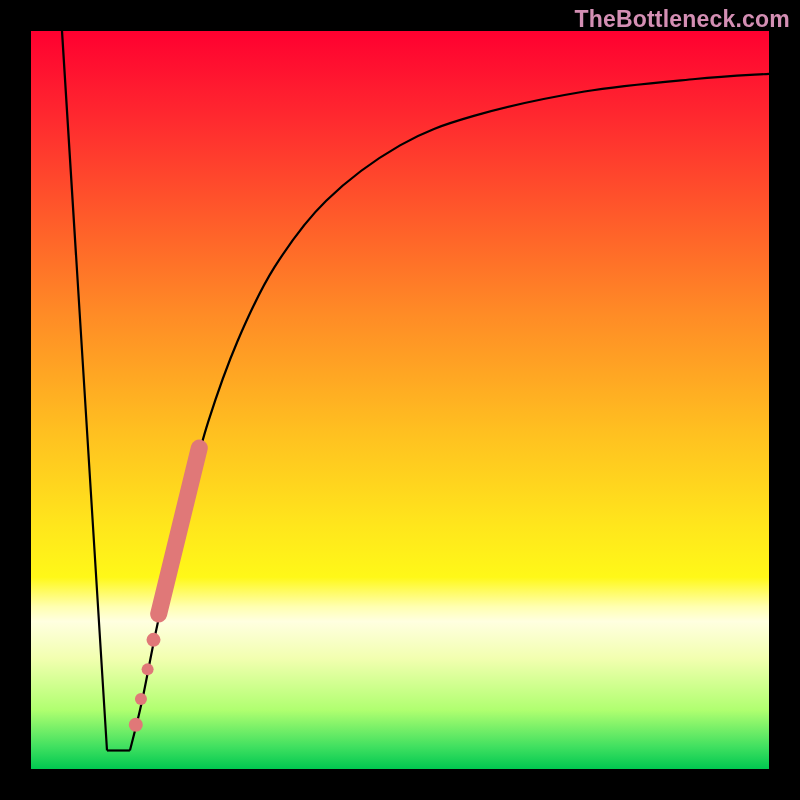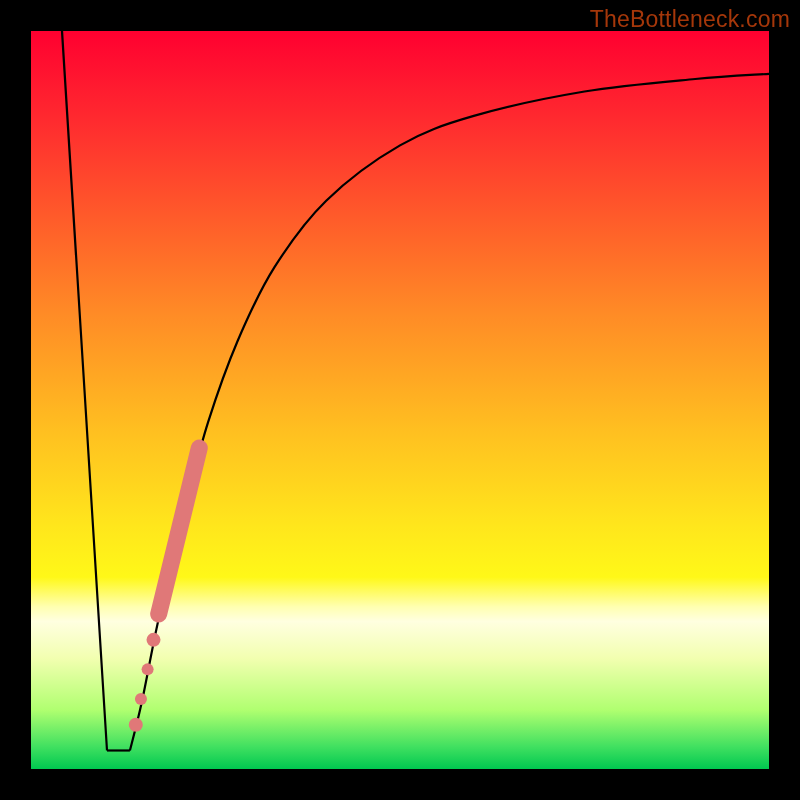--- a/index.html
+++ b/index.html
@@ -38,23 +38,23 @@
       #f2ffb0 85%,
       #b0ff70 92%,
       #40e060 97%,
       #00c850 100%
     );
   }
   .watermark {
     position: absolute;
     top: 6px;
     right: 10px;
-    color: #c2410c;
+    color: #f9a8d4;
     font-size: 23px;
-    font-weight: 400;
+    font-weight: 700;
     letter-spacing: 0.2px;
     opacity: 0.85;
     pointer-events: none;
   }
   svg.curves {
     position: absolute;
     left: 31px;
     top: 31px;
     width: 738px;
     height: 738px;

